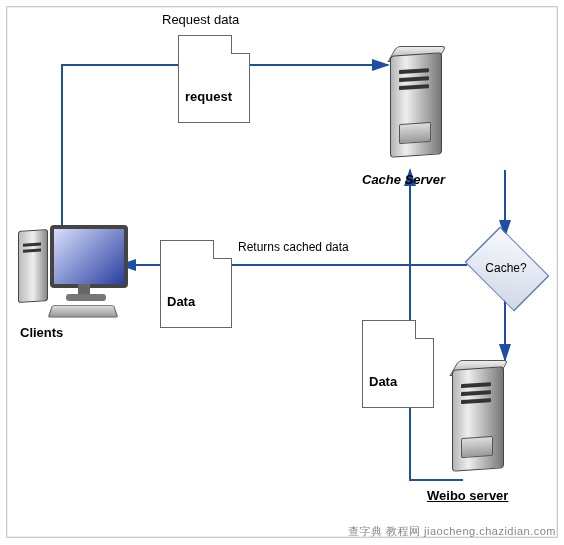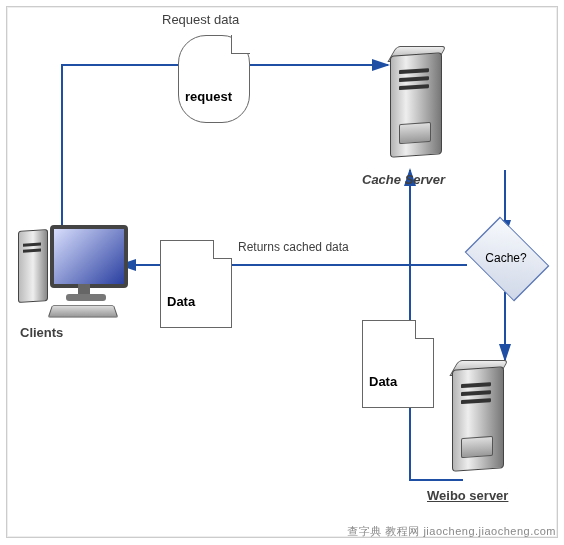--- a/index.html
+++ b/index.html
@@ -18,21 +18,21 @@
     left: 6px;
     top: 6px;
     width: 550px;
     height: 530px;
     border: 1px solid #ccc;
     box-shadow: inset 0 0 0 1px #eee;
   }
   .label {
     position: absolute;
     font-size: 13px;
-    color: #404040;
+    color: #000000;
     white-space: nowrap;
   }
   .label.bold { font-weight: bold; }
   .label.small { font-size: 12px; }
 
   .watermark {
     position: absolute;
     right: 8px;
     bottom: 6px;
     font-size: 11px;
@@ -225,36 +225,36 @@
 
     <path d="M 505 292 L 505 360" stroke="#1e4fa5" stroke-width="2" fill="none" marker-end="url(#ah)"></path>
 
     <path d="M 463 480 L 410 480 L 410 170" stroke="#1e4fa5" stroke-width="2" fill="none" marker-end="url(#ah)"></path>
 
     <path d="M 467 265 L 120 265" stroke="#1e4fa5" stroke-width="2" fill="none" marker-end="url(#ah)"></path>
   </svg>
 
   <div class="label" style="left:162px; top:12px;">Request data</div>
 
-  <div class="doc" style="left:178px; top:35px;border-radius:28px;">
+  <div class="doc" style="left:178px; top:35px;">
     <span class="txt">request</span>
   </div>
 
   <div class="server" style="left:390px; top:46px;">
     <div class="top"></div>
     <div class="body">
       <div class="slot" style="top:14px;"></div>
       <div class="slot" style="top:22px;"></div>
       <div class="slot" style="top:30px;"></div>
       <div class="panel" style="top:68px;"></div>
     </div>
   </div>
   <div class="label bold" style="left:362px; top:172px;font-style:italic;">Cache Server</div>
 
-  <div class="diamond" style="left:466px; top:230px;">
+  <div class="diamond" style="left:466px; top:240px;">
     <div class="shape"></div>
     <div class="dtxt">Cache?</div>
   </div>
 
   <div class="client" style="left:18px; top:225px;">
     <div class="tower"></div>
     <div class="monitor"></div>
     <div class="stand"></div>
     <div class="base"></div>
     <div class="kb"></div>
@@ -275,14 +275,14 @@
     <div class="top"></div>
     <div class="body">
       <div class="slot" style="top:14px;"></div>
       <div class="slot" style="top:22px;"></div>
       <div class="slot" style="top:30px;"></div>
       <div class="panel" style="top:68px;"></div>
     </div>
   </div>
   <div class="label bold" style="left:427px; top:488px;text-decoration:underline;">Weibo server</div>
 
-  <div class="watermark">查字典 教程网 jiaocheng.jiaocheng.com</div>
+  <div class="watermark">查字典 教程网 jiaocheng.chazidian.com</div>
 </div>
 
 </body></html>

